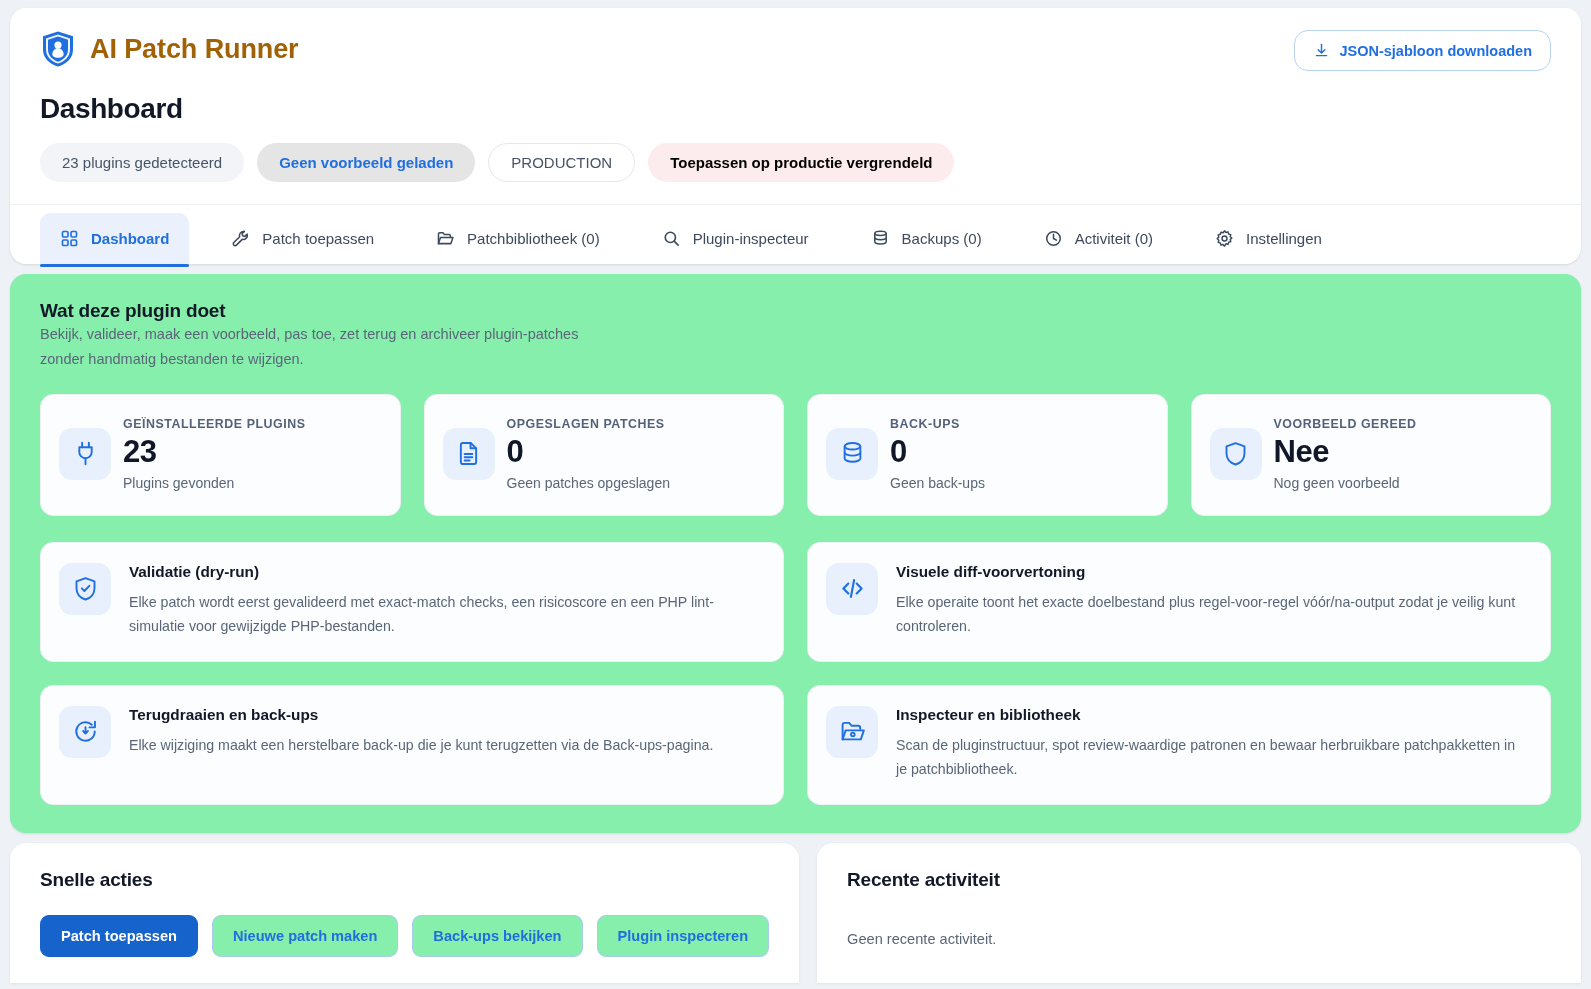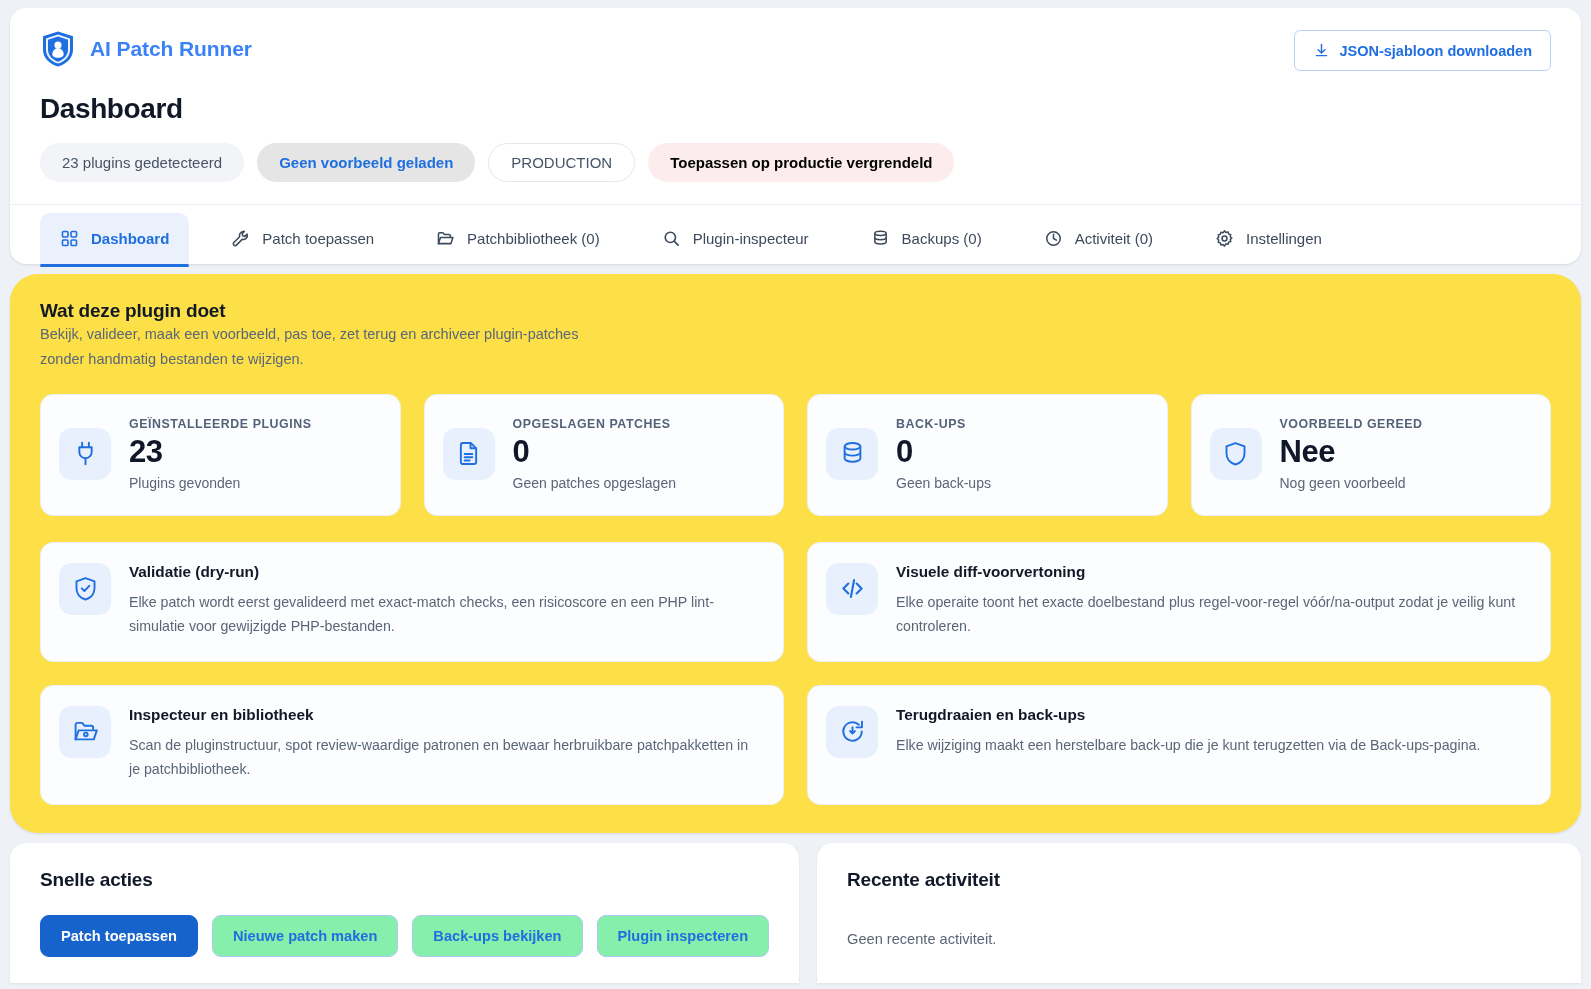--- a/index.html
+++ b/index.html
@@ -18,22 +18,22 @@
     height: 989px;
     padding: 8px 10px 8px 10px;
     display: flex;
     flex-direction: column;
     gap: 10px;
     overflow: hidden;
   }
 
   
   .card {
-    background: #fde047;
-    border-radius: 28px;
+    background: #86efac;
+    border-radius: 16px;
     box-shadow: 0 1px 3px rgba(16,24,40,.07), 0 1px 2px rgba(16,24,40,.04);
   }
 
   
   .shell {
     background: #ffffff;
     border-radius: 16px;
     box-shadow: 0 1px 3px rgba(16,24,40,.07), 0 1px 2px rgba(16,24,40,.04);
     flex: 0 0 auto;
   }
@@ -48,36 +48,36 @@
   .brand {
     display: flex;
     align-items: center;
     gap: 14px;
   }
   .brand-logo {
     width: 36px; height: 38px;
     display: block;
   }
   .brand-name {
-    font-size: 21px;
+    font-size: 27px;
     font-weight: 700;
-    color: #3b82f6;
+    color: #a16207;
     letter-spacing: -0.1px;
   }
 
   .dl-btn {
     display: inline-flex;
     align-items: center;
     gap: 9px;
     border: 1.3px solid #b8d2f5;
     background: #ffffff;
     color: #1f6fe0;
     font-size: 14.5px;
     font-weight: 600;
-    border-radius: 6px;
+    border-radius: 14px;
     padding: 11px 18px;
     cursor: pointer;
     font-family: "Liberation Sans", sans-serif;
     white-space: nowrap;
   }
   .dl-btn svg { display: block; }
 
   .page-title {
     font-size: 28px;
     font-weight: 700;
@@ -172,21 +172,21 @@
     gap: 23px;
     margin-top: 22px;
   }
   .stat {
     border: 1px solid #eceff4;
     border-radius: 13px;
     background: #fcfdfe;
     padding: 18px 20px 20px 18px;
     display: flex;
     align-items: center;
-    gap: 18px;
+    gap: 12px;
     min-height: 122px;
   }
   .icon-tile {
     width: 52px; height: 52px;
     border-radius: 13px;
     background: #e8f0fd;
     display: flex;
     align-items: center;
     justify-content: center;
     flex: 0 0 auto;
@@ -520,42 +520,42 @@
         </span>
         <div class="feature-col">
           <div class="feature-title">Visuele diff-voorvertoning</div>
           <div class="feature-text">Elke operaite toont het exacte doelbestand plus regel-voor-regel vóór/na-output zodat je veilig kunt controleren.</div>
         </div>
       </div>
 
       <div class="feature">
         <span class="icon-tile">
           <svg width="27" height="27" viewBox="0 0 24 24" fill="none" stroke="#1f6fe0" stroke-width="1.7" stroke-linecap="round" stroke-linejoin="round">
+            <path d="M20.2 12a8.2 8.2 0 1 1-2.6-6"></path>
+            <path d="M20.4 3.4v4.9h-4.9"></path>
+            <path d="M12 8.2v5.4M9.9 11.6 12 13.8l2.1-2.2"></path>
+          </svg>
+        </span>
+        <div class="feature-col">
+          <div class="feature-title">Terugdraaien en back-ups</div>
+          <div class="feature-text">Elke wijziging maakt een herstelbare back-up die je kunt terugzetten via de Back-ups-pagina.</div>
+        </div>
+      </div>
+
+      <div class="feature">
+        <span class="icon-tile">
+          <svg width="27" height="27" viewBox="0 0 24 24" fill="none" stroke="#1f6fe0" stroke-width="1.7" stroke-linecap="round" stroke-linejoin="round">
             <path d="M3.2 19V5.9c0-.9.7-1.6 1.6-1.6h4.3l2 2.6h6.1c.9 0 1.6.7 1.6 1.6v1.3"></path>
             <path d="M3.2 19 5.9 11h16.2L19.4 19H3.2Z"></path>
             <circle cx="12.3" cy="14.6" r="1.6"></circle>
           </svg>
         </span>
         <div class="feature-col">
           <div class="feature-title">Inspecteur en bibliotheek</div>
           <div class="feature-text">Scan de pluginstructuur, spot review-waardige patronen en bewaar herbruikbare patchpakketten in je patchbibliotheek.</div>
-        </div>
-      </div>
-
-      <div class="feature">
-        <span class="icon-tile">
-          <svg width="27" height="27" viewBox="0 0 24 24" fill="none" stroke="#1f6fe0" stroke-width="1.7" stroke-linecap="round" stroke-linejoin="round">
-            <path d="M20.2 12a8.2 8.2 0 1 1-2.6-6"></path>
-            <path d="M20.4 3.4v4.9h-4.9"></path>
-            <path d="M12 8.2v5.4M9.9 11.6 12 13.8l2.1-2.2"></path>
-          </svg>
-        </span>
-        <div class="feature-col">
-          <div class="feature-title">Terugdraaien en back-ups</div>
-          <div class="feature-text">Elke wijziging maakt een herstelbare back-up die je kunt terugzetten via de Back-ups-pagina.</div>
         </div>
       </div>
 
     </div>
   </div>
 
   <div class="bottom">
 
     <div class="panel">
       <div class="panel-title">Snelle acties</div>

